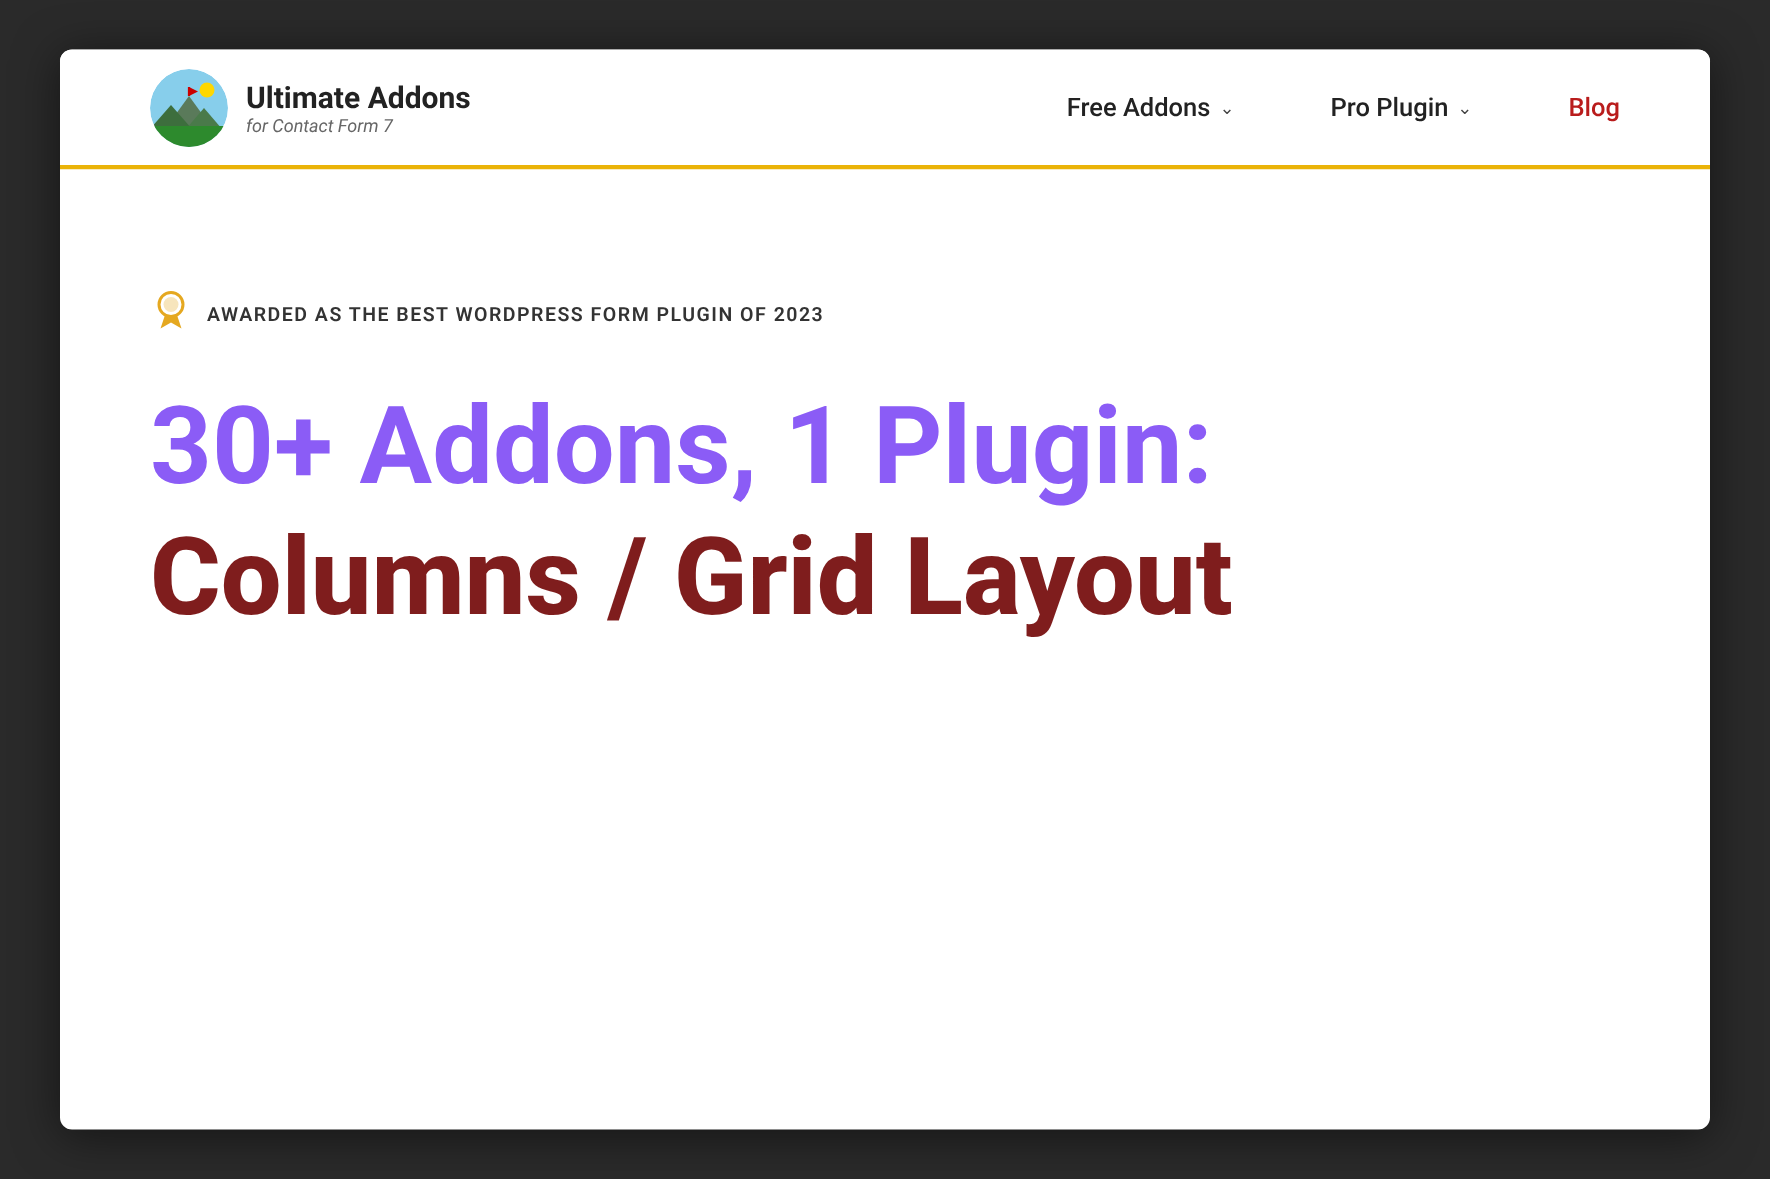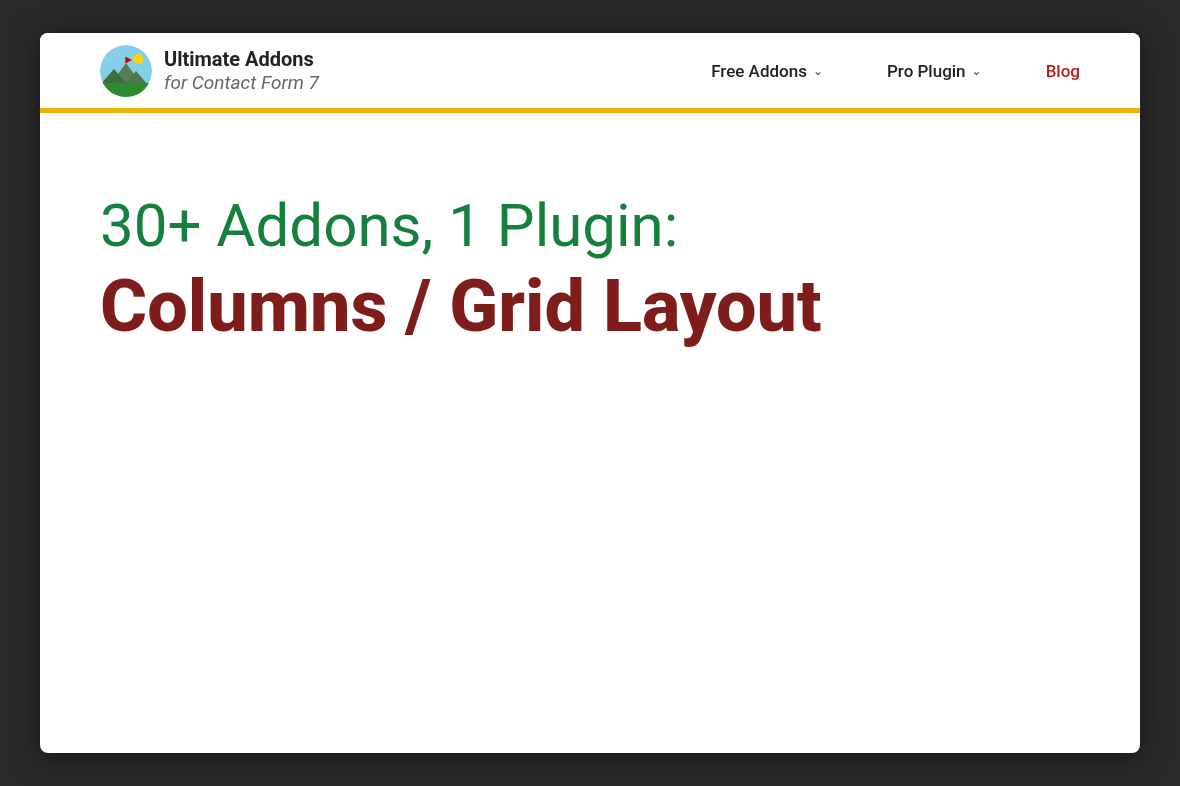--- a/index.html
+++ b/index.html
@@ -31,21 +31,21 @@
       background-color: #ffffff;
       border-radius: 8px;
       overflow: hidden;
       box-shadow: 0 4px 30px rgba(0,0,0,0.5);
     }
 
     
     .navbar {
       width: 100%;
       background-color: #ffffff;
-      border-bottom: 5px solid #eab308;
+      border-bottom: 3px solid #eab308;
       padding: 0 60px;
       height: 80px;
       display: flex;
       align-items: center;
       justify-content: space-between;
     }
 
     .logo-area {
       display: flex;
       align-items: center;
@@ -67,21 +67,21 @@
     }
 
     .logo-title {
       font-size: 20px;
       font-weight: 700;
       color: #222222;
       line-height: 1.2;
     }
 
     .logo-subtitle {
-      font-size: 19px;
+      font-size: 12px;
       color: #666666;
       font-style: italic;
     }
 
     .nav-links {
       display: flex;
       align-items: center;
       gap: 64px;
     }
 
@@ -128,23 +128,23 @@
 
     .award-text {
       font-size: 13px;
       font-weight: 600;
       color: #333333;
       letter-spacing: 1px;
       text-transform: uppercase;
     }
 
     .hero-heading-line1 {
-      font-size: 60px;
-      font-weight: 400;
-      color: #15803d;
+      font-size: 72px;
+      font-weight: 700;
+      color: #8b5cf6;
       line-height: 1.1;
       margin-bottom: 8px;
     }
 
     .hero-heading-line2 {
       font-size: 72px;
       font-weight: 800;
       color: #7f1d1d;
       line-height: 1.1;
     }
@@ -202,20 +202,32 @@
           <span class="chevron-icon">⌄</span>
         </div>
         <div class="nav-item nav-blog">
           <span>Blog</span>
         </div>
       </div>
     </nav>
 
     <main class="main-content">
 
+      <div class="award-badge">
+        <span class="award-icon">
+          <svg class="ribbon-svg" viewBox="0 0 28 28" xmlns="http://www.w3.org/2000/svg">
+
+            <circle cx="14" cy="10" r="8" fill="none" stroke="#e5a820" stroke-width="2"></circle>
+            <circle cx="14" cy="10" r="5" fill="#e5a820" opacity="0.3"></circle>
+
+            <path d="M10 17 L7 26 L14 22 L21 26 L18 17" fill="#e5a820"></path>
+          </svg>
+        </span>
+        <span class="award-text">AWARDED AS THE BEST WORDPRESS FORM PLUGIN OF 2023</span>
+      </div>
 
       <h1 class="hero-heading-line1">30+ Addons, 1 Plugin:</h1>
       <h1 class="hero-heading-line2">Columns / Grid Layout</h1>
 
     </main>
 
   </div>
 </div>
 
 </body></html>

